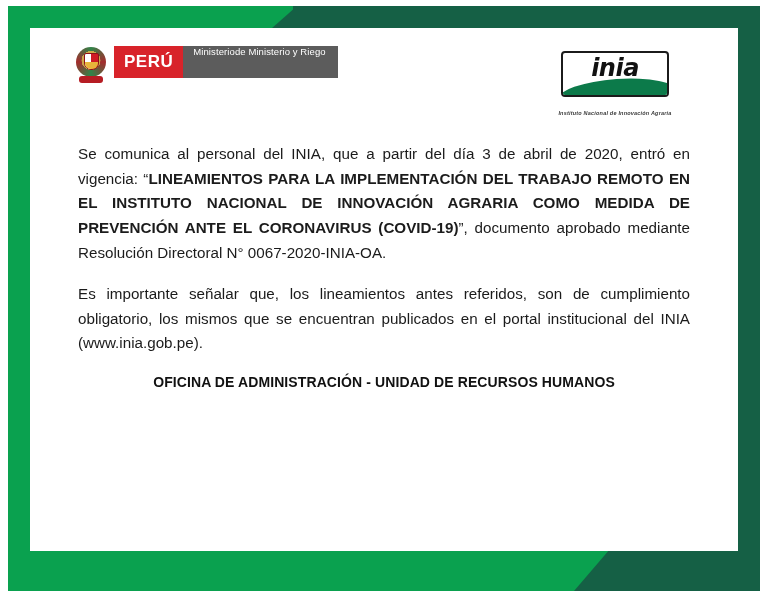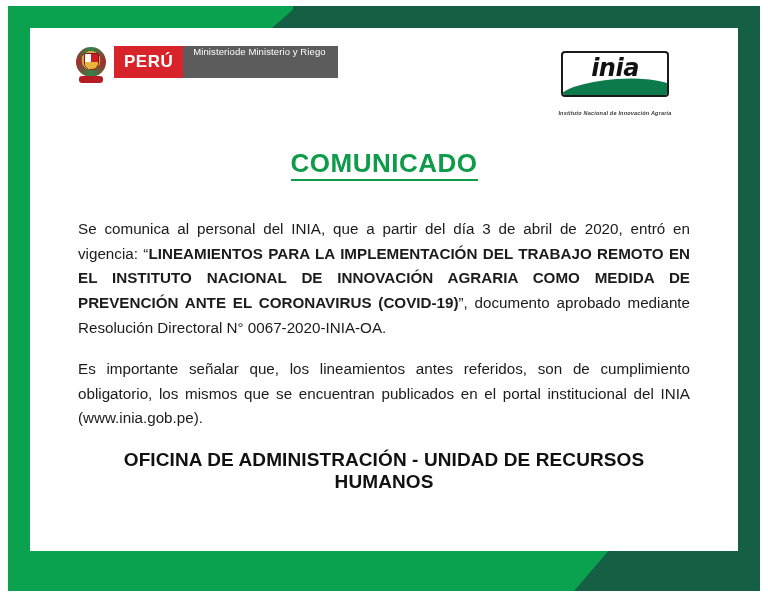--- a/index.html
+++ b/index.html
@@ -263,21 +263,21 @@
   }
   .footer-place {
     text-align: right;
     font-size: 14.5px;
     color: #1b1b1b;
     margin-top: 54px;
     padding-right: 22px;
   }
   .footer-office {
     text-align: center;
-    font-size: 19px;
+    font-size: 14px;
     font-weight: bold;
     color: #111111;
     margin-top: 18px;
     letter-spacing: .1px;
   }
 </style>
 </head>
 <body>
 
 <div class="poster">
@@ -310,23 +310,20 @@
           <div class="inia-mark">
             <div class="wave2"></div>
             <div class="wave"></div>
             <div class="inia-text">inia</div>
           </div>
           <div class="inia-caption">Instituto Nacional de Innovación Agraria</div>
         </div>
 
       </div>
 
-      <div class="title">
-        <span>COMUNICADO</span>
-      </div>
 
       <div class="body-text">
         <p><span>Se comunica al personal del INIA, que a partir del día 3 de abril de 2020, entró en vigencia: “</span><b>LINEAMIENTOS PARA LA IMPLEMENTACIÓN DEL TRABAJO REMOTO EN EL INSTITUTO NACIONAL DE INNOVACIÓN AGRARIA COMO MEDIDA DE PREVENCIÓN ANTE EL CORONAVIRUS (COVID-19)</b><span>”, documento aprobado mediante Resolución Directoral N° 0067-2020-INIA-OA.</span></p>
         <p>Es importante señalar que, los lineamientos antes referidos, son de cumplimiento obligatorio, los mismos que se encuentran publicados en el portal institucional del INIA (www.inia.gob.pe).</p>
       </div>
 
       <div class="footer">
         <div class="footer-office">OFICINA DE ADMINISTRACIÓN - UNIDAD DE RECURSOS HUMANOS</div>
       </div>
 

